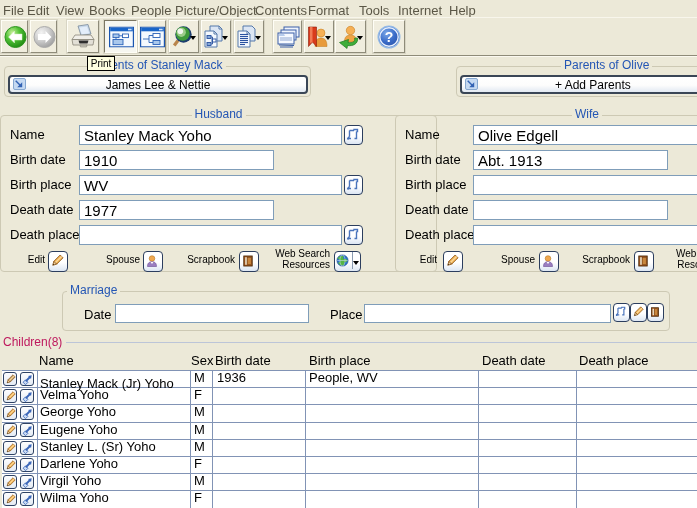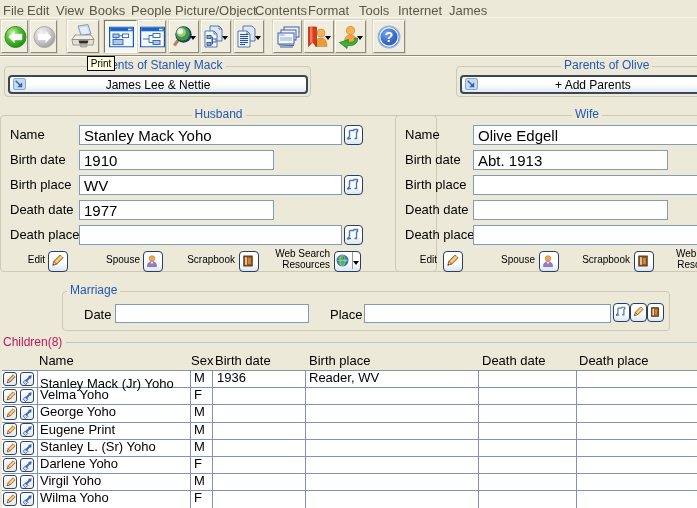--- a/index.html
+++ b/index.html
@@ -40,21 +40,21 @@
 <span class="menu" style="left:3px">File</span>
 <span class="menu" style="left:27px">Edit</span>
 <span class="menu" style="left:56px">View</span>
 <span class="menu" style="left:89px">Books</span>
 <span class="menu" style="left:131px">People</span>
 <span class="menu" style="left:175px">Picture/Object</span>
 <span class="menu" style="left:255px">Contents</span>
 <span class="menu" style="left:308px">Format</span>
 <span class="menu" style="left:359px">Tools</span>
 <span class="menu" style="left:398px">Internet</span>
-<span class="menu" style="left:449px">James</span>
+<span class="menu" style="left:449px">Help</span>
 <div class="abs" style="left:0;top:17px;width:697px;height:1px;background:#f8f6ec"></div>
 
 <div id="toolbar">
 
 <div class="tbtn" style="left:1px;width:27px">
  <svg width="23" height="23" viewBox="0 0 23 23" style="left:2px">
   <defs>
           <radialGradient id="gg" cx="35%" cy="30%" r="75%">
    <stop offset="0" stop-color="#c8f09a"></stop>
             <stop offset="0.45" stop-color="#52c236"></stop>
@@ -444,21 +444,21 @@
 <div class="rowbtn" style="left:19.5px;top:371.8px">
       <svg width="11" height="11" viewBox="0 0 14 14">
         <rect x="2.3" y="8.3" width="4.4" height="4.4" transform="rotate(45 4.5 10.5)" fill="#ccdcf4" stroke="#3a66b8" stroke-width="1"></rect>
         <line x1="4.8" y1="9.2" x2="10.2" y2="3.8" stroke="#3a66b8" stroke-width="2.4"></line>
         <polygon points="12.3,1.7 11.5,6.3 7.7,2.5" fill="#3a66b8"></polygon>
       </svg>
     </div>
 <span class="cell" style="left:40px;top:376px">Stanley Mack (Jr) Yoho</span>
 <span class="cell" style="left:194px;top:370px">M</span>
 <span class="cell" style="left:217px;top:370px">1936</span>
-<span class="cell" style="left:309px;top:370px">Reader, WV</span>
+<span class="cell" style="left:309px;top:370px">People, WV</span>
 <div class="rowbtn" style="left:3px;top:389.0px">
       <svg width="11" height="11" viewBox="0 0 14 14">
         <g transform="rotate(45 7 7)">
           <rect x="5" y="0.5" width="4" height="9" fill="#f0b050" stroke="#8a5418" stroke-width="0.8"></rect>
           <rect x="6.3" y="0.5" width="1.4" height="9" fill="#fcd898"></rect>
           <polygon points="5,9.5 9,9.5 7,13" fill="#ecd0a0" stroke="#8a5418" stroke-width="0.8"></polygon>
           <polygon points="6.3,11.6 7.7,11.6 7,13" fill="#33220e"></polygon>
         </g>
       </svg>
     </div>
@@ -500,21 +500,21 @@
         </g>
       </svg>
     </div>
 <div class="rowbtn" style="left:19.5px;top:423.4px">
       <svg width="11" height="11" viewBox="0 0 14 14">
         <rect x="2.3" y="8.3" width="4.4" height="4.4" transform="rotate(45 4.5 10.5)" fill="#ccdcf4" stroke="#3a66b8" stroke-width="1"></rect>
         <line x1="4.8" y1="9.2" x2="10.2" y2="3.8" stroke="#3a66b8" stroke-width="2.4"></line>
         <polygon points="12.3,1.7 11.5,6.3 7.7,2.5" fill="#3a66b8"></polygon>
       </svg>
     </div>
-<span class="cell" style="left:40px;top:421.6px">Eugene Print</span>
+<span class="cell" style="left:40px;top:421.6px">Eugene Yoho</span>
 <span class="cell" style="left:194px;top:421.6px">M</span>
 <div class="rowbtn" style="left:3px;top:440.6px">
       <svg width="11" height="11" viewBox="0 0 14 14">
         <g transform="rotate(45 7 7)">
           <rect x="5" y="0.5" width="4" height="9" fill="#f0b050" stroke="#8a5418" stroke-width="0.8"></rect>
           <rect x="6.3" y="0.5" width="1.4" height="9" fill="#fcd898"></rect>
           <polygon points="5,9.5 9,9.5 7,13" fill="#ecd0a0" stroke="#8a5418" stroke-width="0.8"></polygon>
           <polygon points="6.3,11.6 7.7,11.6 7,13" fill="#33220e"></polygon>
         </g>
       </svg>

